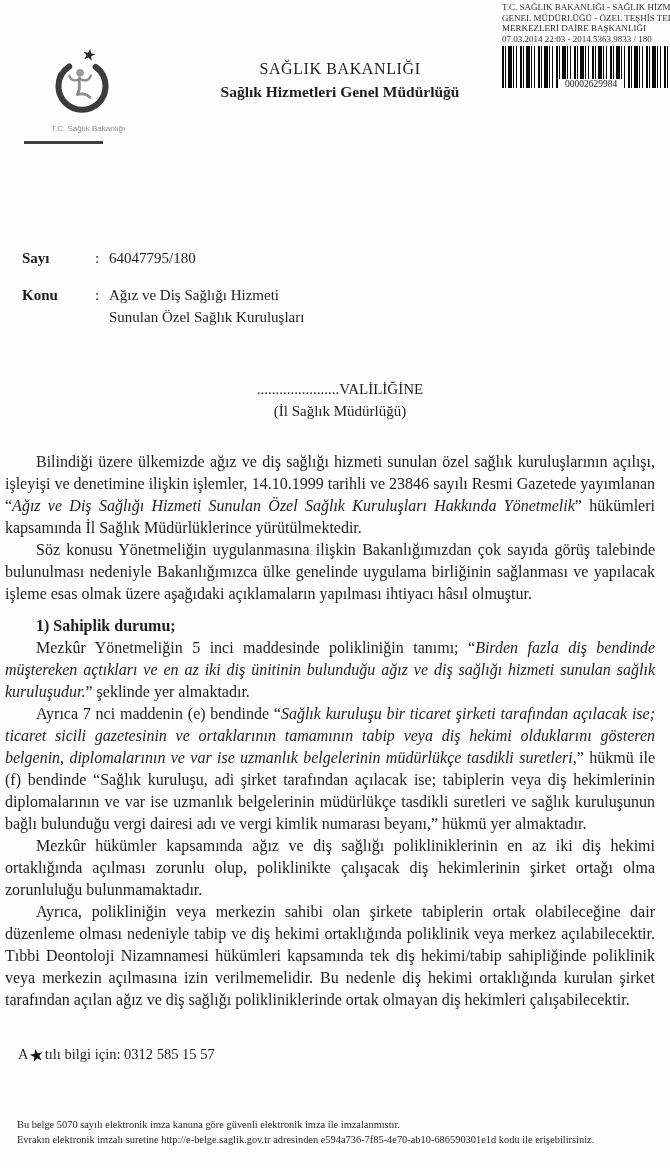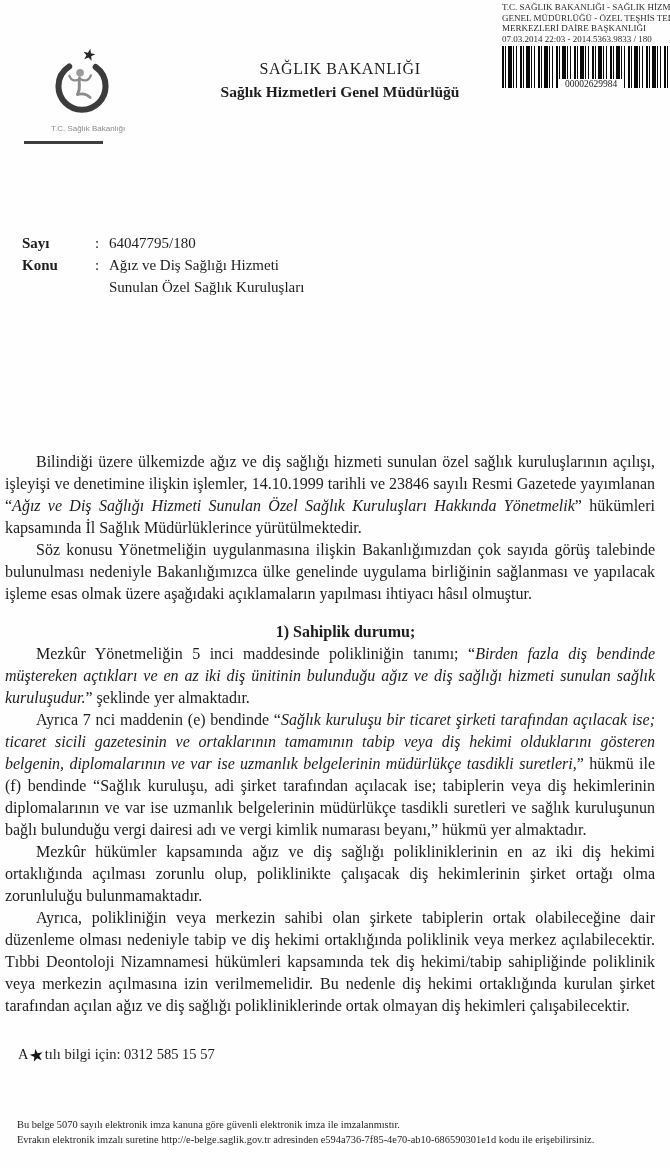--- a/index.html
+++ b/index.html
@@ -20,32 +20,32 @@
   .logo{position:absolute;left:42px;top:48px;width:80px;text-align:center;}
   .logo-caption{font-size:8px;color:#8a8a8a;margin-top:2px;white-space:nowrap;font-family:"Liberation Sans",sans-serif;margin-left:9px;}
   .artifact-line{position:absolute;left:24px;top:141px;width:79px;height:3px;background:#3f3f3f;}
   
   .letterhead{position:absolute;left:10px;top:57px;width:660px;text-align:center;}
   .lh1{font-size:16px;font-weight:bold;line-height:23px;}
   .lh2{font-size:16px;font-weight:normal;letter-spacing:.6px;line-height:23px;}
   .lh3{font-size:15.5px;font-weight:bold;line-height:23px;}
   
   .meta{position:absolute;left:22px;top:232px;font-size:15px;line-height:22px;}
-  .meta-row{display:flex;}
+  .meta-row{display:flex;margin-top:15px;}
   .meta-label{font-weight:bold;width:73px;}
   .meta-colon{width:14px;}
   .meta-value{}
   
   .recipient{position:absolute;left:10px;top:378px;width:660px;text-align:center;
     font-size:15px;line-height:22px;}
   
   .bodytext{position:absolute;left:5px;top:451px;width:650px;
     font-size:16px;line-height:22px;text-align:justify;}
   .para{margin:0;text-indent:31px;}
-  .para.heading{margin-top:16px;font-weight:bold;text-align:center;}
+  .para.heading{margin-top:10px;font-weight:bold;text-align:left;}
   .italic{font-style:italic;}
   
   .signature{position:absolute;left:18px;top:1044px;font-size:14.5px;line-height:21px;}
   .contact{position:relative;}
   .star-stamp{display:inline-block;font-size:17px;line-height:10px;
     transform:rotate(-12deg);margin:0 0 0 1px;color:#161616;vertical-align:-2px;}
   
   .footnote{position:absolute;left:17px;top:1117px;width:665px;
     font-size:10.4px;line-height:15px;color:#1f1f1f;}
 </style>
@@ -92,20 +92,24 @@
     <div class="meta-row">
       <span class="meta-label">Konu</span>
       <span class="meta-colon">:</span>
       <span class="meta-value">
         <div>Ağız ve Diş Sağlığı Hizmeti</div>
         <div>Sunulan Özel Sağlık Kuruluşları</div>
       </span>
     </div>
   </div>
 
+  <div class="recipient">
+    <div>......................VALİLİĞİNE</div>
+    <div>(İl Sağlık Müdürlüğü)</div>
+  </div>
 
   <div class="bodytext">
     <p class="para"><span class="run">Bilindiği üzere ülkemizde ağız ve diş sağlığı hizmeti sunulan özel sağlık kuruluşlarının açılışı, işleyişi ve denetimine ilişkin işlemler, 14.10.1999 tarihli ve 23846 sayılı Resmi Gazetede yayımlanan “</span><span class="run italic">Ağız ve Diş Sağlığı Hizmeti Sunulan Özel Sağlık Kuruluşları Hakkında Yönetmelik</span><span class="run">” hükümleri kapsamında İl Sağlık Müdürlüklerince yürütülmektedir.</span></p>
     <p class="para"><span class="run">Söz konusu Yönetmeliğin uygulanmasına ilişkin Bakanlığımızdan çok sayıda görüş talebinde bulunulması nedeniyle Bakanlığımızca ülke genelinde uygulama birliğinin sağlanması ve yapılacak işleme esas olmak üzere aşağıdaki açıklamaların yapılması ihtiyacı hâsıl olmuştur.</span></p>
     <p class="para heading"><span class="run">1) Sahiplik durumu;</span></p>
     <p class="para"><span class="run">Mezkûr Yönetmeliğin 5 inci maddesinde polikliniğin tanımı; “</span><span class="run italic">Birden fazla diş bendinde müştereken açtıkları ve en az iki diş ünitinin bulunduğu ağız ve diş sağlığı hizmeti sunulan sağlık kuruluşudur.</span><span class="run">” şeklinde yer almaktadır.</span></p>
     <p class="para"><span class="run">Ayrıca 7 nci maddenin (e) bendinde “</span><span class="run italic">Sağlık kuruluşu bir ticaret şirketi tarafından açılacak ise; ticaret sicili gazetesinin ve ortaklarının tamamının tabip veya diş hekimi olduklarını gösteren belgenin, diplomalarının ve var ise uzmanlık belgelerinin müdürlükçe tasdikli suretleri,</span><span class="run">” hükmü ile (f) bendinde “Sağlık kuruluşu, adi şirket tarafından açılacak ise; tabiplerin veya diş hekimlerinin diplomalarının ve var ise uzmanlık belgelerinin müdürlükçe tasdikli suretleri ve sağlık kuruluşunun bağlı bulunduğu vergi dairesi adı ve vergi kimlik numarası beyanı,” hükmü yer almaktadır.</span></p>
     <p class="para"><span class="run">Mezkûr hükümler kapsamında ağız ve diş sağlığı polikliniklerinin en az iki diş hekimi ortaklığında açılması zorunlu olup, poliklinikte çalışacak diş hekimlerinin şirket ortağı olma zorunluluğu bulunmamaktadır.</span></p>
     <p class="para"><span class="run">Ayrıca, polikliniğin veya merkezin sahibi olan şirkete tabiplerin ortak olabileceğine dair düzenleme olması nedeniyle tabip ve diş hekimi ortaklığında poliklinik veya merkez açılabilecektir. Tıbbi Deontoloji Nizamnamesi hükümleri kapsamında tek diş hekimi/tabip sahipliğinde poliklinik veya merkezin açılmasına izin verilmemelidir. Bu nedenle diş hekimi ortaklığında kurulan şirket tarafından açılan ağız ve diş sağlığı polikliniklerinde ortak olmayan diş hekimleri çalışabilecektir.</span></p>
   </div>

